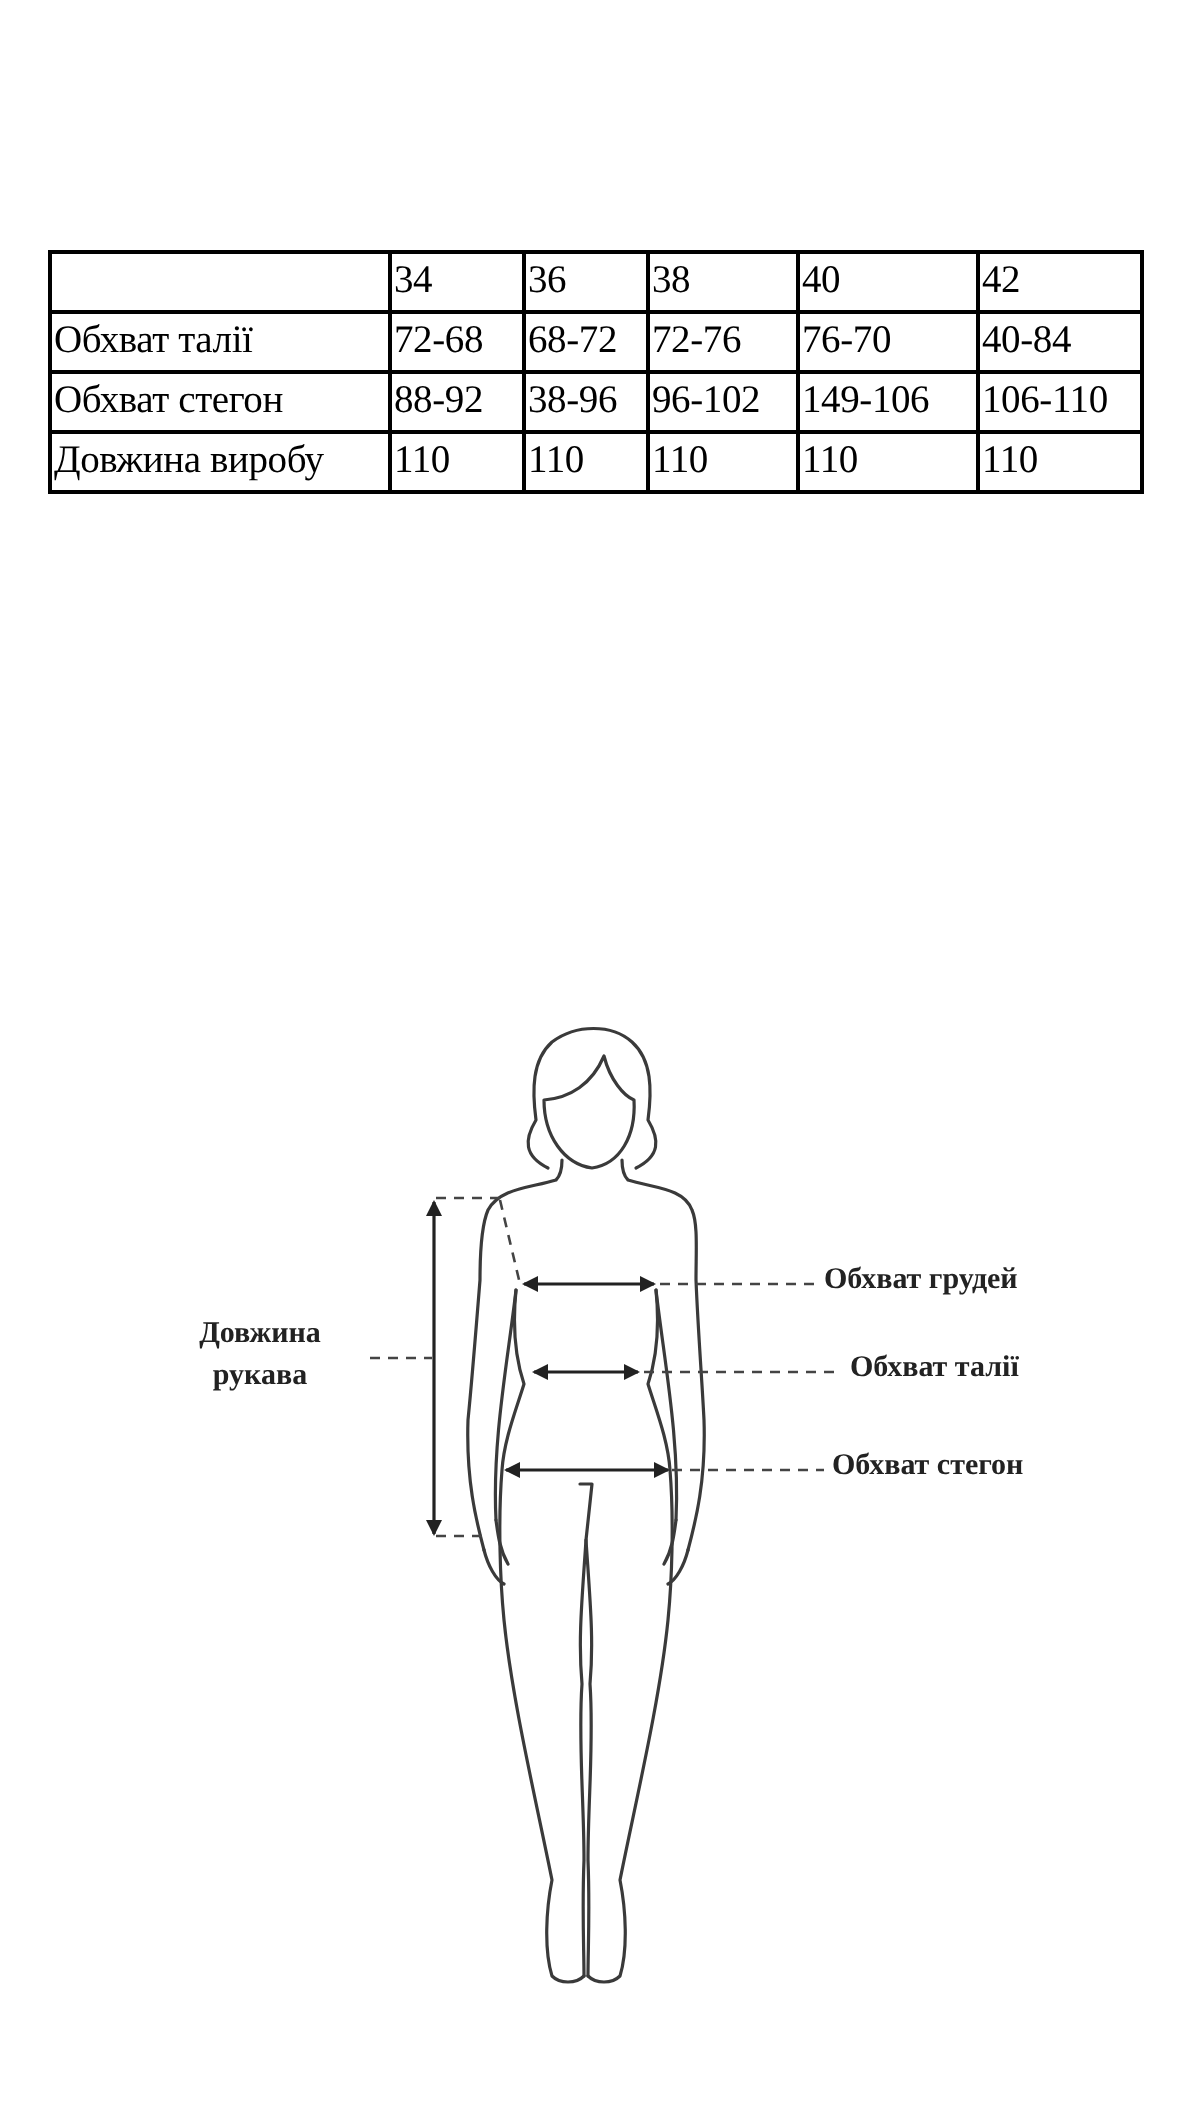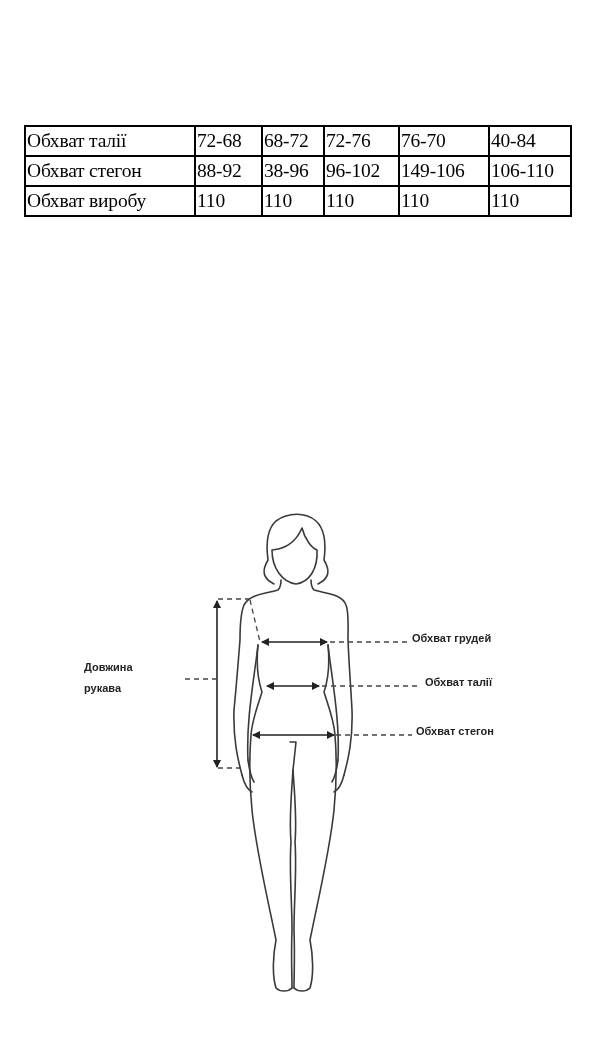--- a/index.html
+++ b/index.html
@@ -7,49 +7,57 @@
   .size-table { position: absolute; left: 24px; top: 125px; border-collapse: collapse; font-family: "Liberation Serif", serif; font-size: 19.5px; line-height: 1; }
   .size-table td { border: 2px solid #000; padding: 2px 1px 2px 1px; height: 24px; vertical-align: middle; white-space: nowrap; letter-spacing: -0.2px; }
   .size-table td.c0 { width: 166px; }
   .size-table td.c1 { width: 63px; }
   .size-table td.c2 { width: 58px; }
   .size-table td.c3 { width: 71px; }
   .size-table td.c4 { width: 86px; }
   .size-table td.c5 { width: 78px; }
   .figure { position: absolute; left: 0; top: 500px; width: 600px; height: 500px; }
   .figure svg { position: absolute; left: 0; top: 0; }
-  .lbl { position: absolute; font-family: Liberation Sans, sans-serif; font-weight: 600; font-size: 11px; color: #222; white-space: nowrap; }
-  .lbl-sleeve { left: 84px; top: 157px; text-align: left; width: 92px; line-height: 21px; }
+  .lbl { position: absolute; font-family: Liberation Serif, serif; font-weight: 600; font-size: 15px; color: #222; white-space: nowrap; }
+  .lbl-sleeve { left: 84px; top: 157px; text-align: center; width: 92px; line-height: 21px; }
   .lbl-chest { left: 412px; top: 132px; }
   .lbl-waist { left: 425px; top: 176px; }
   .lbl-hips { left: 416px; top: 225px; }
 </style>
 </head>
 <body>
 
 <table class="size-table">
   <tbody>
+    <tr>
+      <td class="c0"></td>
+      <td class="c1">34</td>
+      <td class="c2">36</td>
+      <td class="c3">38</td>
+      <td class="c4">40</td>
+      <td class="c5">42</td>
+    </tr>
     <tr>
       <td class="c0">Обхват талії</td>
       <td class="c1">72-68</td>
       <td class="c2">68-72</td>
       <td class="c3">72-76</td>
       <td class="c4">76-70</td>
       <td class="c5">40-84</td>
     </tr>
     <tr>
       <td class="c0">Обхват стегон</td>
       <td class="c1">88-92</td>
       <td class="c2">38-96</td>
       <td class="c3">96-102</td>
       <td class="c4">149-106</td>
       <td class="c5">106-110</td>
     </tr>
     <tr>
-      <td class="c0">Обхват виробу</td>
+      <td class="c0">Довжина виробу</td>
       <td class="c1">110</td>
       <td class="c2">110</td>
       <td class="c3">110</td>
       <td class="c4">110</td>
       <td class="c5">110</td>
     </tr>
   </tbody>
 </table>
 
 <div class="figure">

